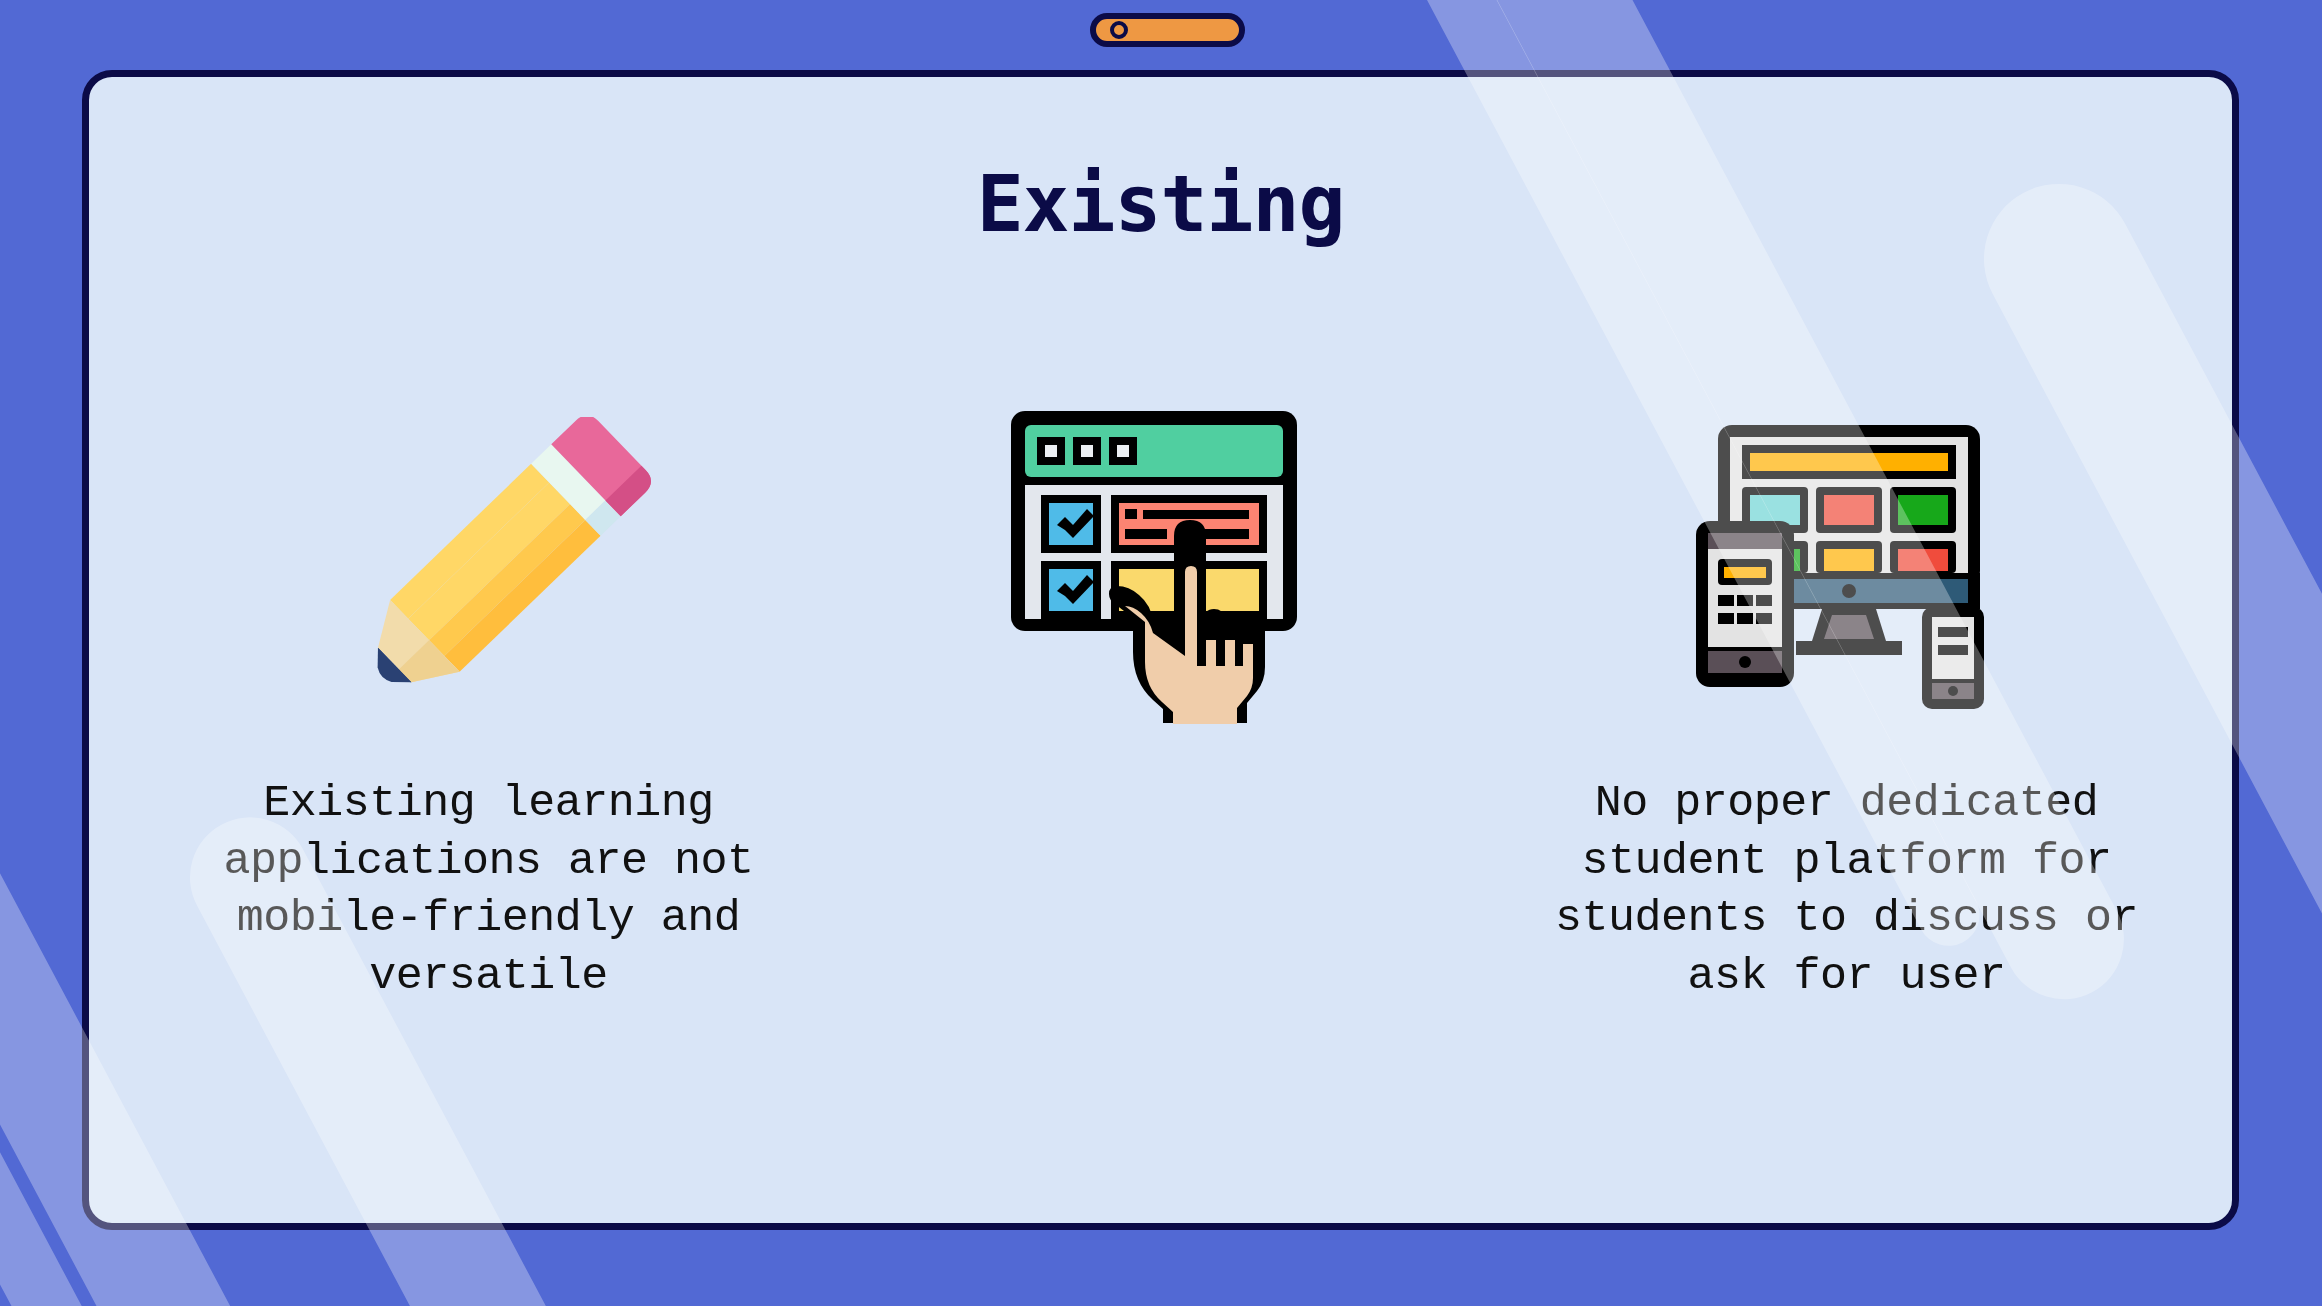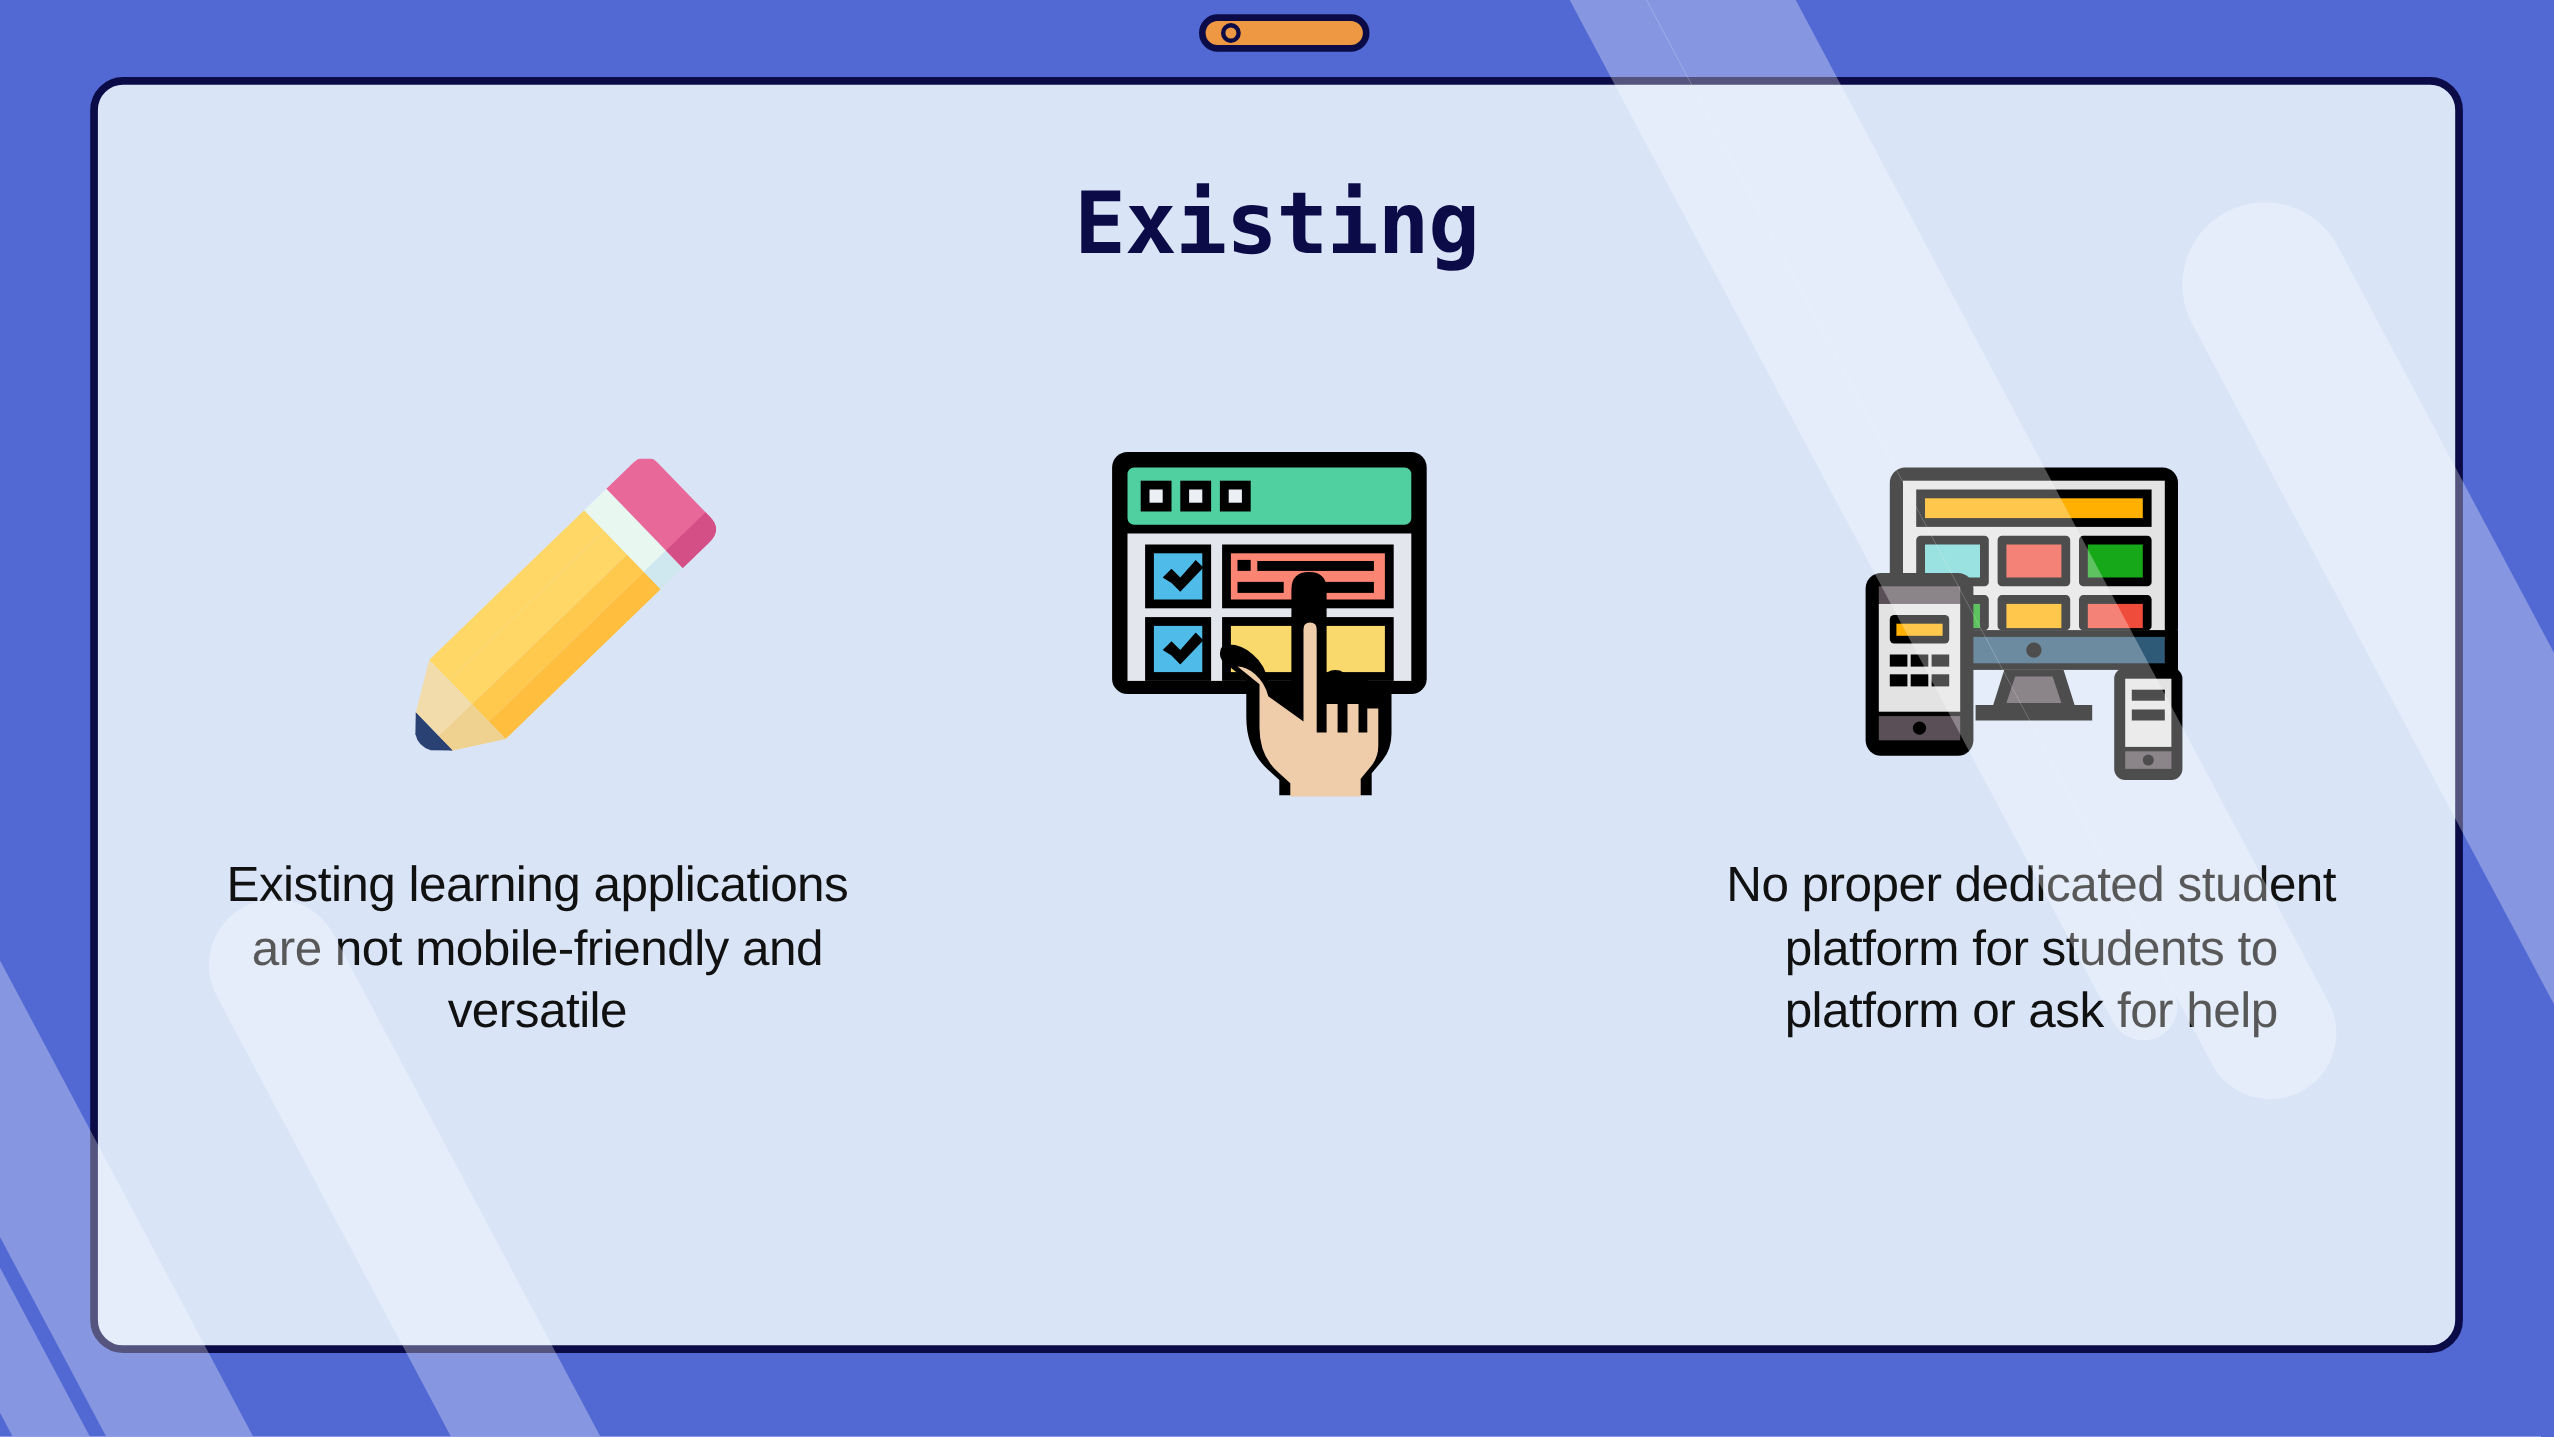--- a/index.html
+++ b/index.html
@@ -102,21 +102,21 @@
     align-items: center;
     justify-content: center;
   }
   .caption {
     margin-top: 48px;
     width: 600px;
     text-align: center;
     font-size: 45px;
     line-height: 1.28;
     color: #111111;
-    font-family: Liberation Sans, sans-serif;
+    font-family: Liberation Mono, monospace;
     letter-spacing: -0.5px;
   }
 </style>
 </head>
 <body>
 
 <div id="stripes">
   <div class="stripe" style="width:120px;height:1500px;left:1680px;top:-420px;transform:rotate(-28deg);"></div>
   <div class="stripe" style="width:62px;height:1500px;left:1580px;top:-470px;transform:rotate(-28deg);"></div>
   <div class="stripe" style="width:150px;height:900px;left:2160px;top:140px;transform:rotate(-28deg);"></div>
@@ -290,17 +290,17 @@
           <circle cx="63" cy="245" r="6" fill="#000"></circle>
 
           <rect x="240" y="190" width="62" height="102" rx="10" fill="#000"></rect>
           <rect x="250" y="200" width="42" height="62" fill="#e3e3e3"></rect>
           <rect x="256" y="210" width="30" height="10" fill="#000"></rect>
           <rect x="256" y="228" width="30" height="10" fill="#000"></rect>
           <rect x="250" y="266" width="42" height="16" fill="#5a4f57"></rect>
           <circle cx="271" cy="274" r="5" fill="#000"></circle>
         </svg>
       </div>
-      <p class="caption">No proper dedicated student platform for students to platform or ask for help</p>
+      <p class="caption">No proper dedicated student platform for students to discuss or ask for user</p>
     </div>
 
   </div>
 </div>
 
 </body></html>

